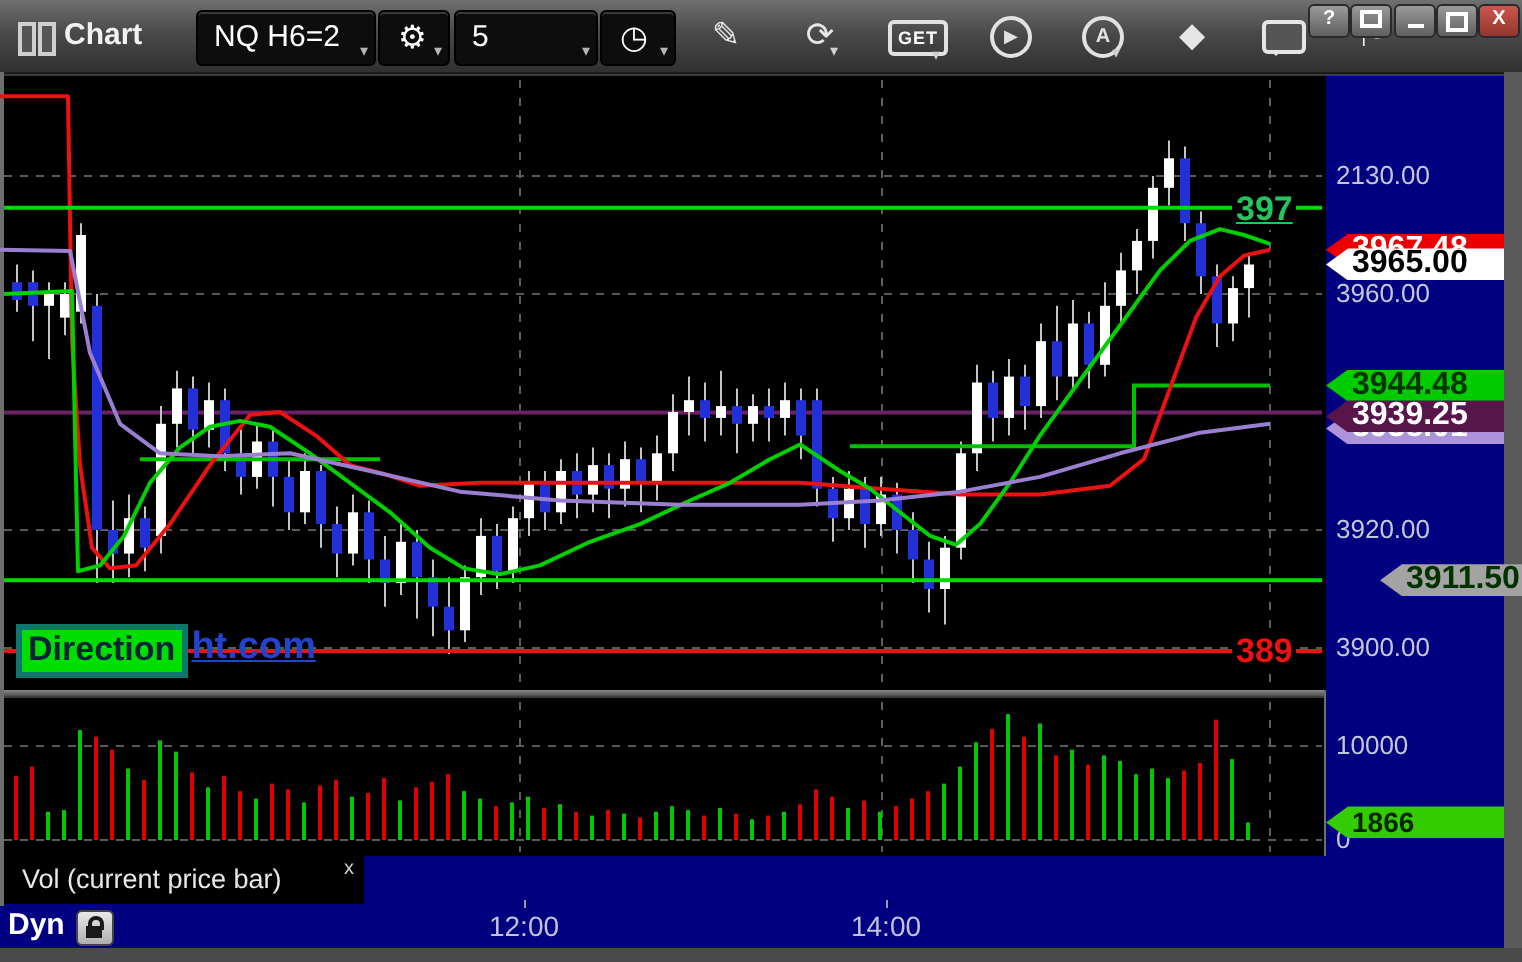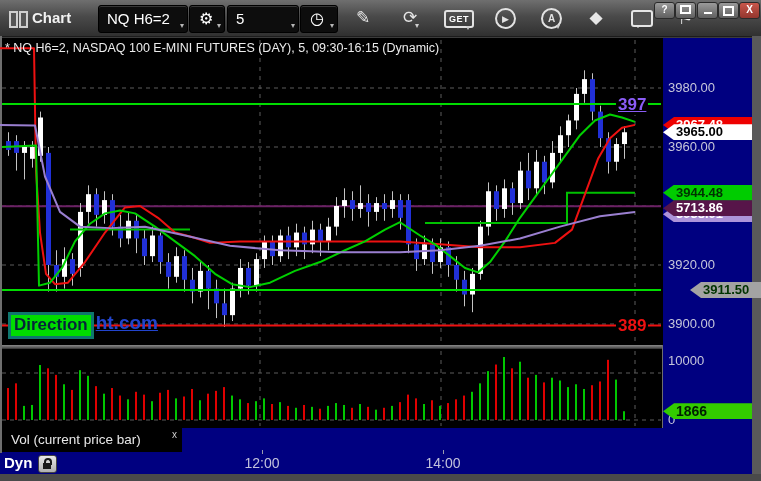--- a/index.html
+++ b/index.html
@@ -52,21 +52,21 @@
   .chart-header{position:absolute;left:5px;top:41px;font-size:12.5px;color:#ececec;white-space:nowrap;z-index:6;}
   .inline-lbl{position:absolute;font-size:17px;font-weight:bold;z-index:5;background:#000;padding:0 2px;}
   .watermark{position:absolute;left:8px;top:312px;z-index:6;white-space:nowrap;}
   .wm-hl{display:inline-block;background:#00dd00;color:#06233a;font-size:17px;font-weight:bold;
     padding:0 3px 1px 3px;border:3px solid #0f766e;}
   .wm-link{display:inline-block;color:#2244cc;font-size:19px;font-weight:bold;text-decoration:underline;
     margin-left:2px;vertical-align:1px;}
   .copyright{position:absolute;left:4px;top:329px;font-size:14px;color:#8f8f8f;z-index:5;}
   
   .tick{position:absolute;left:668px;font-size:13px;color:#c6c6da;z-index:3;white-space:nowrap;}
-  .pflag{position:absolute;left:663px;width:89px;height:16px;font-size:13px;font-weight:bold;
+  .pflag{position:absolute;left:663px;width:89px;height:16px;font-size:16px;font-weight:bold;
     line-height:16px;padding-left:13px;box-sizing:border-box;white-space:nowrap;
     clip-path:polygon(0 50%,11px 0,100% 0,100% 100%,11px 100%);}
   
   .tab-row{position:absolute;left:2px;top:428px;width:661px;height:35px;background:#000080;
     border-bottom:1px solid #6e6e6e;box-sizing:border-box;}
   .vol-tab{position:absolute;left:0;top:0;width:180px;height:24px;background:#000;}
   .vol-tab .lbl{position:absolute;left:9px;top:4px;font-size:13.5px;color:#e8e8e8;white-space:nowrap;}
   .vol-tab .x{position:absolute;right:5px;top:1px;font-size:10px;color:#cfcfcf;}
   .bottom-bar{position:absolute;left:0;top:453px;width:752px;height:21px;background:#000080;}
   .dyn-lbl{position:absolute;left:4px;top:1px;font-size:15px;font-weight:bold;color:#fff;text-align:center;}
@@ -403,23 +403,22 @@
       <polyline points="70,229.60000000000002 190,229.60000000000002" fill="none" stroke="#00c000" stroke-width="2"></polyline>
       <polyline points="425,223.11000000000055 567,223.11000000000055 567,192.72500000000002 635,192.72500000000002" fill="none" stroke="#00c000" stroke-width="2"></polyline>
       <polyline points="0,48.175 30,48.175 34,48.175 36,170.60000000000002 40,232.55 46,273.85 55,284.175 68,282.70000000000005 85,262.05 105,232.55 125,207.47500000000002 140,206 158,217.8 175,232.55 192,236.97500000000002 210,242.875 240,241.4 400,241.4 440,244.35000000000002 480,247.3 520,247.3 555,242.875 572,229.60000000000002 585,194.2 598,158.8 610,138.15 622,127.825 635,124.875" fill="none" stroke="#ee1111" stroke-width="2" stroke-linejoin="round"></polyline>
       <polyline points="2,147 36,145.525 39,285.65 50,282.70000000000005 62,267.95000000000005 75,241.4 90,223.70000000000002 105,213.375 120,210.425 135,213.375 155,226.65 175,241.4 195,256.15 215,273.85 232,284.175 250,287.125 270,282.70000000000005 295,270.9 320,262.05 345,250.25 365,241.4 385,229.60000000000002 400,222.225 420,235.5 435,244.35000000000002 450,256.15 465,267.95000000000005 478,272.375 490,262.05 505,241.4 520,217.8 535,197.15 550,176.5 565,155.85000000000002 580,135.2 595,120.45 610,114.55 622,117.5 635,121.92500000000001" fill="none" stroke="#00d000" stroke-width="2" stroke-linejoin="round"></polyline>
       <polyline points="0,124.875 35,125.46499999999946 45,176.5 60,211.9 80,226.65 110,228.125 145,226.65 185,235.5 230,245.82500000000002 280,250.25 340,252.3149999999995 400,252.3149999999995 440,250.25 480,245.82500000000002 520,238.45000000000002 560,226.65 600,216.32500000000002 635,211.9" fill="none" stroke="#9a7fd0" stroke-width="2" stroke-linejoin="round"></polyline>
       <line x1="2" x2="661" y1="103.93000000000026" y2="103.93000000000026" stroke="#00dc00" stroke-width="2"></line>
       <line x1="2" x2="661" y1="290.07500000000005" y2="290.07500000000005" stroke="#00dc00" stroke-width="2"></line>
       <line x1="2" x2="661" y1="325.475" y2="325.475" stroke="#ee1111" stroke-width="2"></line>
     </svg>
 
-  <div class="chart-header">* NQ H6=2, NASDAQ 100 E-MINI FUTURES (DAY), 5, 09:30-16:15 (Dynamic)</div>
-
-  <div class="inline-lbl" style="left:616px;top:95px;color:#8b5cf6;text-decoration:underline;">397</div>
+
+  <div class="inline-lbl" style="left:616px;top:95px;color:#22c55e;text-decoration:underline;">397</div>
   <div class="inline-lbl" style="left:616px;top:316px;color:#ee1111;">389</div>
 
   <div class="watermark">
     <span class="wm-hl">Direction</span><span class="wm-link">ht.com</span>
   </div>
 
   <div class="tab-row">
     <div class="vol-tab">
       <span class="lbl">Vol (current price bar)</span>
       <span class="x">x</span>
@@ -428,27 +427,27 @@
   <div class="bottom-bar">
     <span class="dyn-lbl">Dyn</span>
     <span class="lock-btn">
       <span class="lock-shackle"></span>
       <span class="lock-body"></span>
     </span>
     <span id="time-ticks"><span class="time-lbl" style="left: 262px;">12:00</span><span class="time-tick" style="left: 262px;"></span><span class="time-lbl" style="left: 443px;">14:00</span><span class="time-tick" style="left: 443px;"></span></span>
   </div>
 
   <div id="axis-labels">
-      <div class="tick" style="top: 80px;">3980.00</div>
+      <div class="tick" style="top: 80px;">2130.00</div>
       <div class="tick" style="top: 139px;">3960.00</div>
       <div class="tick" style="top: 257px;">3920.00</div>
       <div class="tick" style="top: 316px;">3900.00</div>
-      <div class="tick" style="top: 353px;">10000</div>
+      <div class="tick" style="top: 365px;">10000</div>
       <div class="tick" style="top: 412px;">0</div>
       <div class="pflag" style="top: 116.934px; background: rgb(238, 0, 0); color: rgb(255, 255, 255); z-index: 3;">3967.48</div>
       <div class="pflag" style="top: 124.25px; background: rgb(255, 255, 255); color: rgb(0, 0, 0); z-index: 4;">3965.00</div>
       <div class="pflag" style="top: 184.784px; background: rgb(0, 204, 0); color: rgb(0, 51, 0); z-index: 3;">3944.48</div>
-      <div class="pflag" style="top: 200.213px; background: rgb(87, 21, 73); color: rgb(255, 255, 255); z-index: 4;">5713.86</div>
+      <div class="pflag" style="top: 200.213px; background: rgb(87, 21, 73); color: rgb(255, 255, 255); z-index: 4;">3939.25</div>
       <div class="pflag" style="top: 206.26px; background: rgb(173, 147, 217); color: rgb(255, 255, 255); z-index: 2;">3938.01</div>
       <div class="pflag" style="top: 282.075px; background: #a3a3a3; color: rgb(0, 51, 0); z-index: 3; margin-left: 27px;">3911.50</div>
       <div class="pflag" style="top: 403.23px; background: rgb(51, 204, 0); color: rgb(0, 34, 0); z-index: 3; font-size: 14px;">1866</div>
     </div>
 </div>
 
 </body></html>

